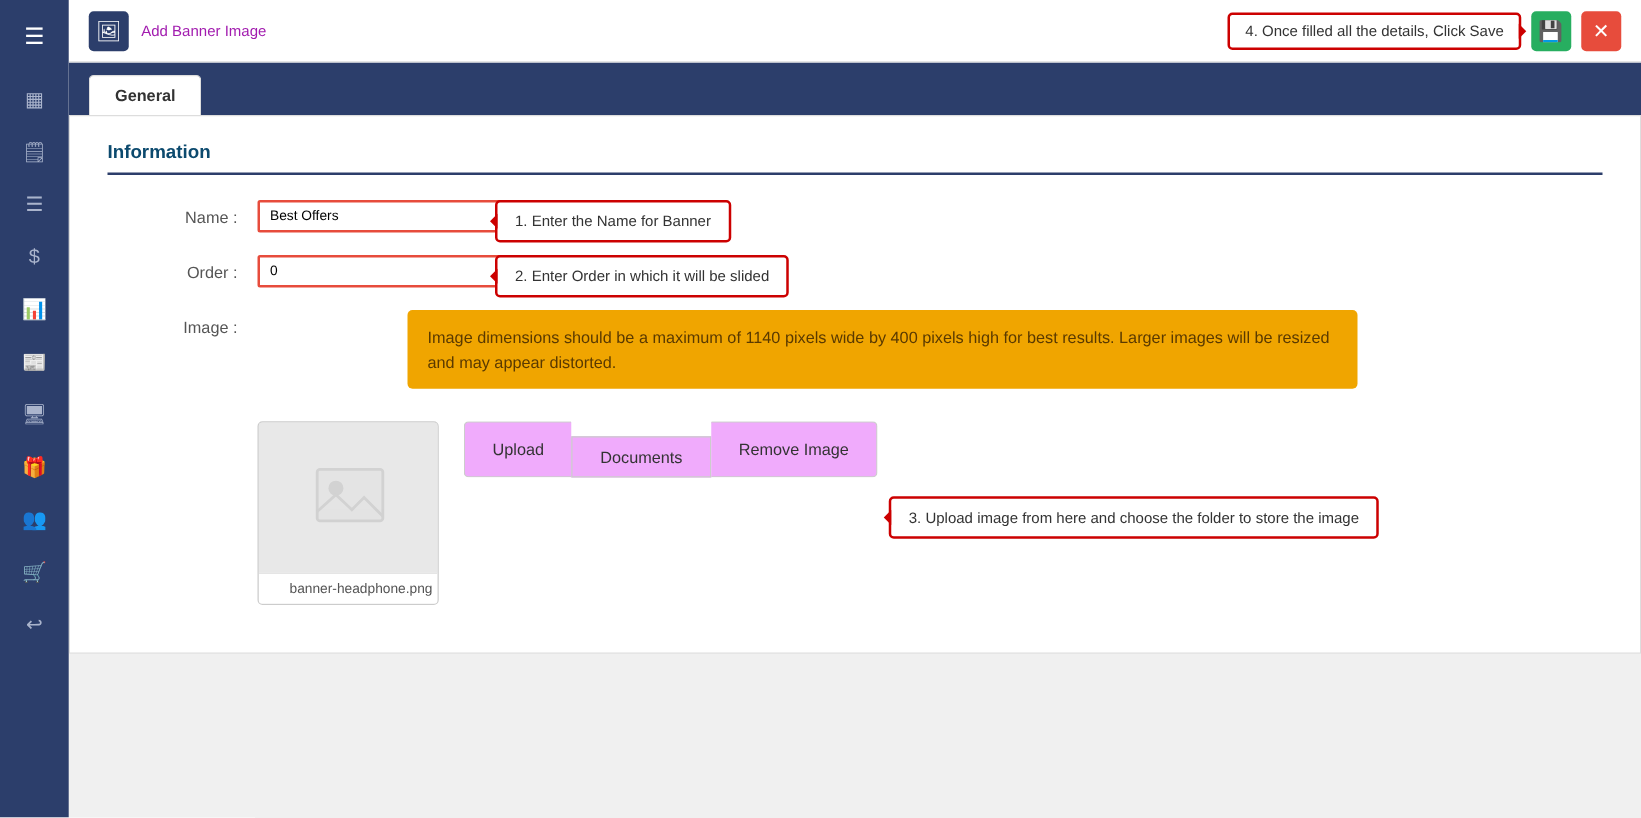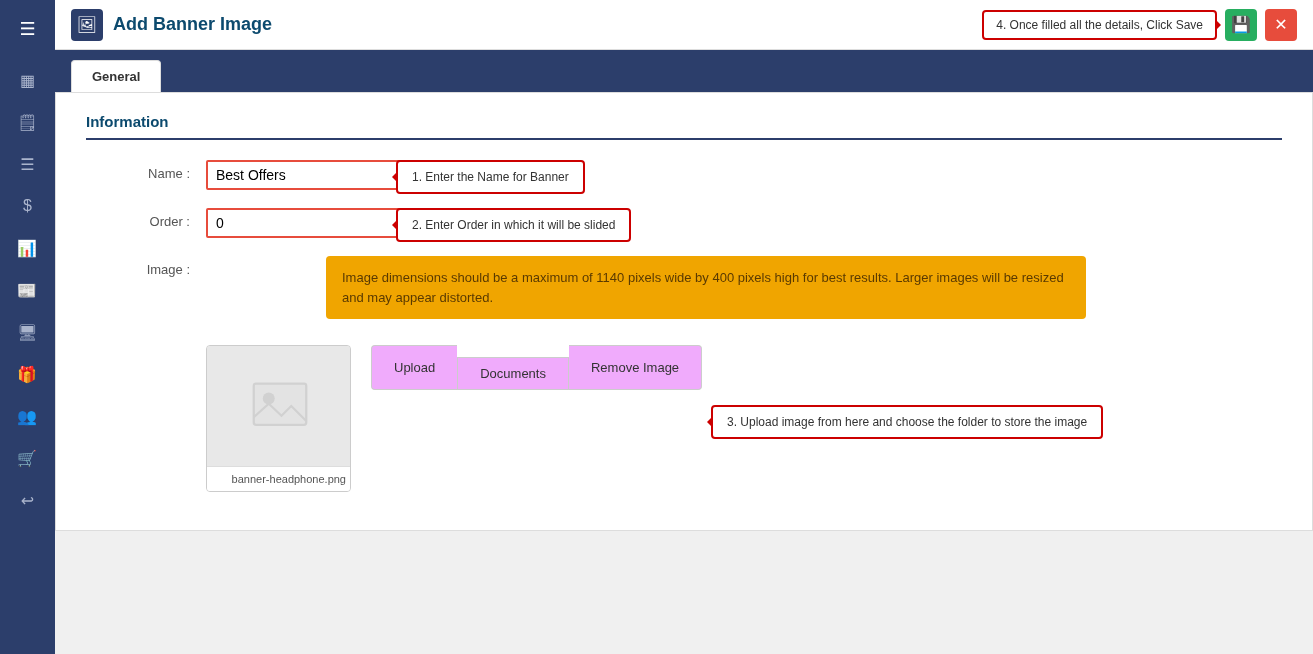--- a/index.html
+++ b/index.html
@@ -63,23 +63,23 @@
       height: 32px;
       background: #2c3e6b;
       border-radius: 4px;
       display: flex;
       align-items: center;
       justify-content: center;
       color: #fff;
       font-size: 16px;
     }
     .header-title {
-      font-size: 18px;
-      font-weight: bold;
-      color: #0c4a6e;
+      font-size: 12px;
+      font-weight: normal;
+      color: #a21caf;
     }
     .header-actions {
       display: flex;
       align-items: center;
       gap: 8px;
       position: relative;
     }
     .tooltip-box {
       border: 2px solid #cc0000;
       border-radius: 4px;
@@ -183,21 +183,21 @@
       padding-right: 16px;
       padding-top: 6px;
       color: #555;
       font-size: 13px;
       flex-shrink: 0;
     }
     .form-input {
       border: 2px solid #e74c3c;
       border-radius: 2px;
       padding: 5px 8px;
-      font-size: 14px;
+      font-size: 11px;
       width: 280px;
       outline: none;
     }
 
     
     .annotation {
       border: 2px solid #cc0000;
       border-radius: 4px;
       padding: 8px 14px;
       background: #fff;

